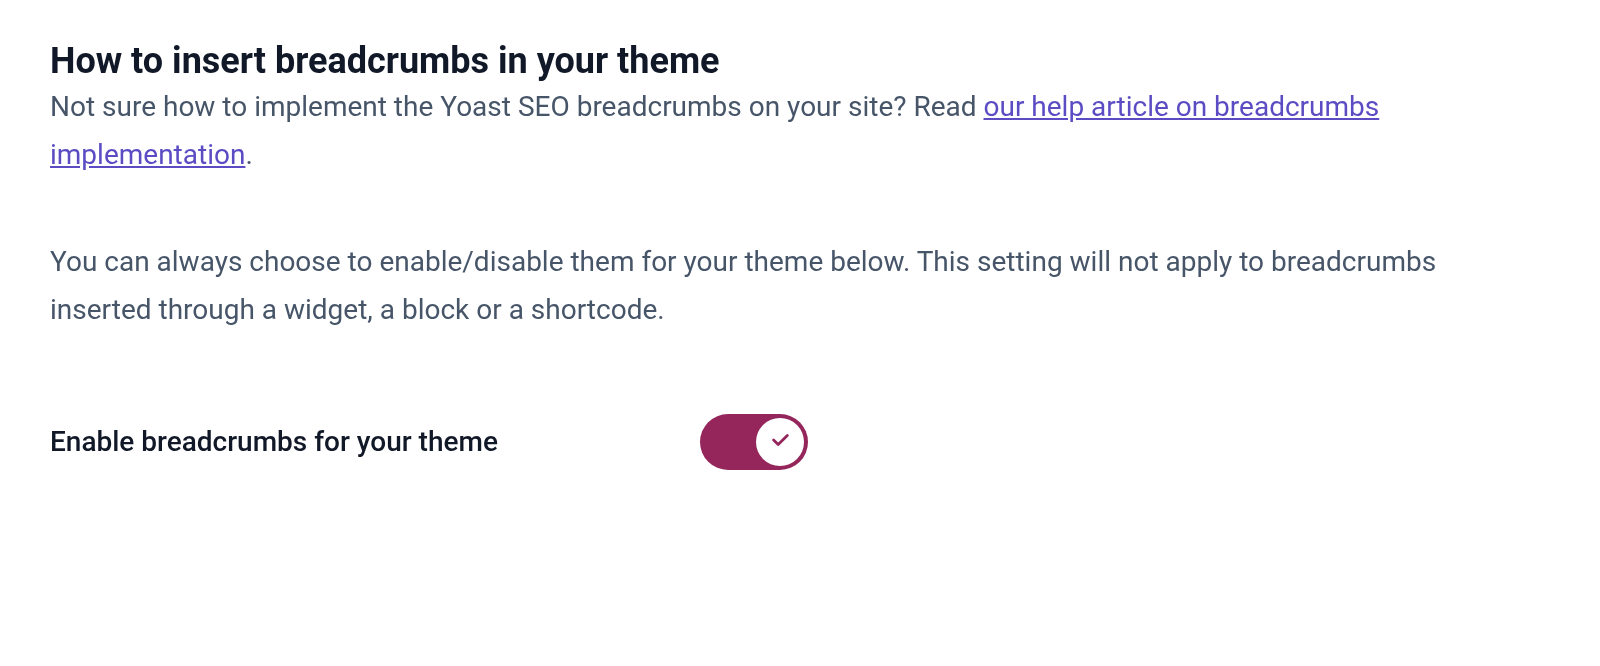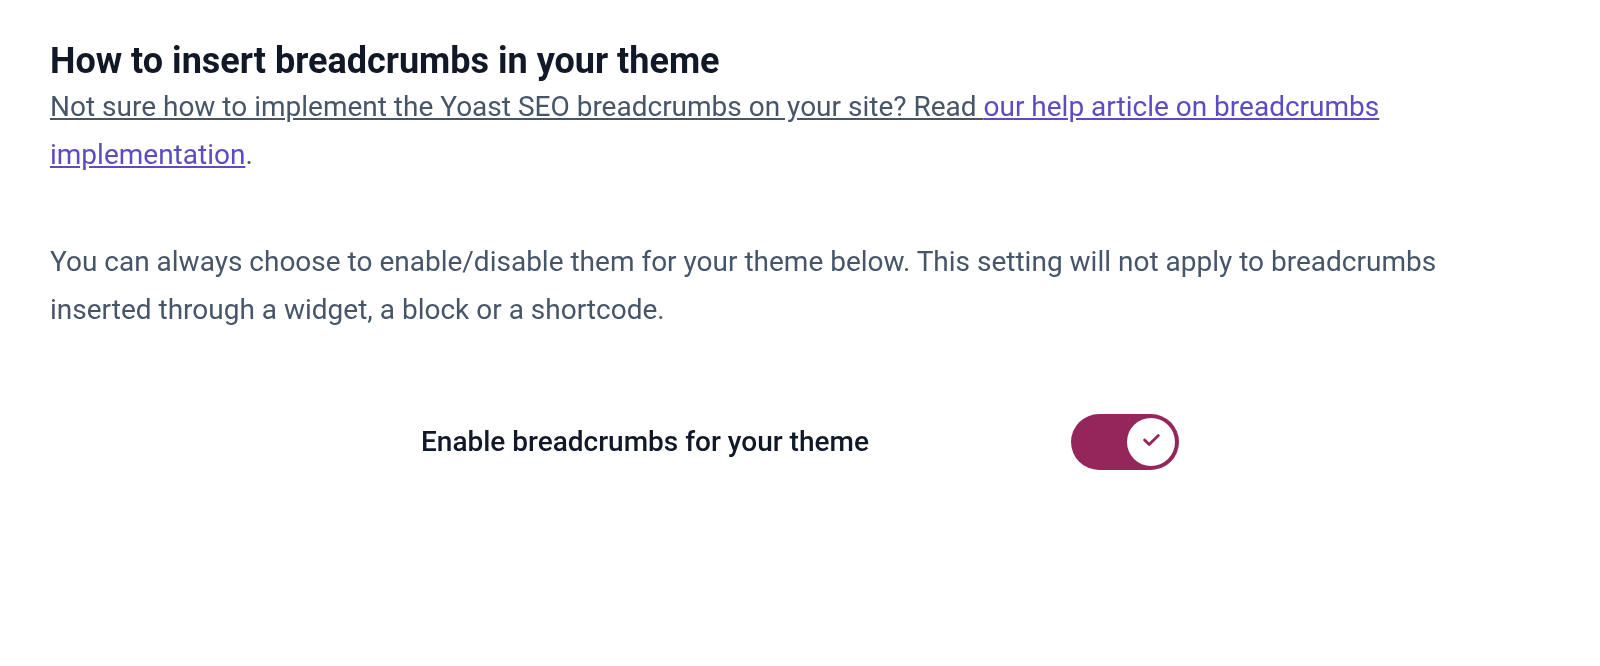--- a/index.html
+++ b/index.html
@@ -23,35 +23,33 @@
     .paragraph {
       font-size: 28px;
       line-height: 1.7;
       color: #475569;
       margin-bottom: 60px;
       max-width: 1480px;
     }
     .paragraph .text-before,
     .paragraph .text-after {
       color: #475569;
-      text-decoration: underline;
     }
     .link {
       color: #5b4cc4;
       text-decoration: underline;
       cursor: pointer;
     }
     .period {
       color: #475569;
     }
     .setting-row {
       display: flex;
       align-items: center;
       margin-top: 80px;
-      justify-content: center;
     }
     .setting-label {
       font-size: 28px;
       font-weight: 500;
       color: #111827;
       flex: 0 0 auto;
       margin-right: 90px;
       min-width: 560px;
     }
     .toggle {

